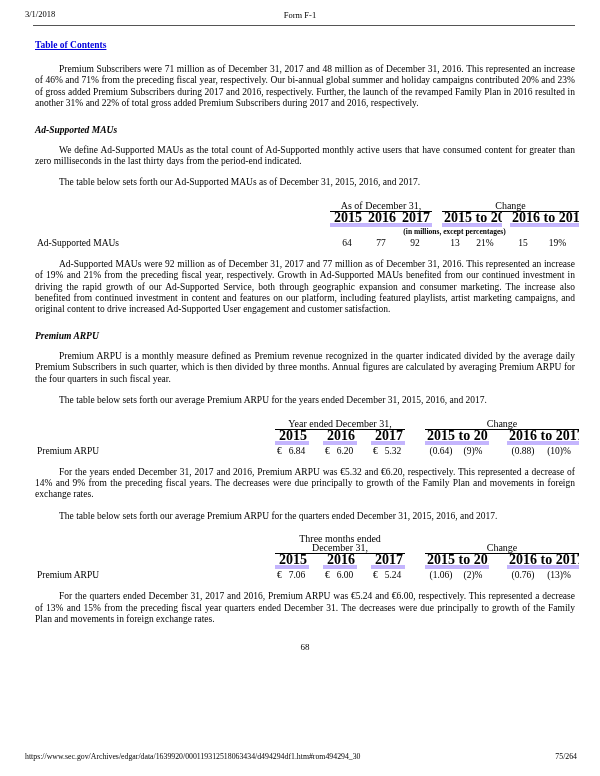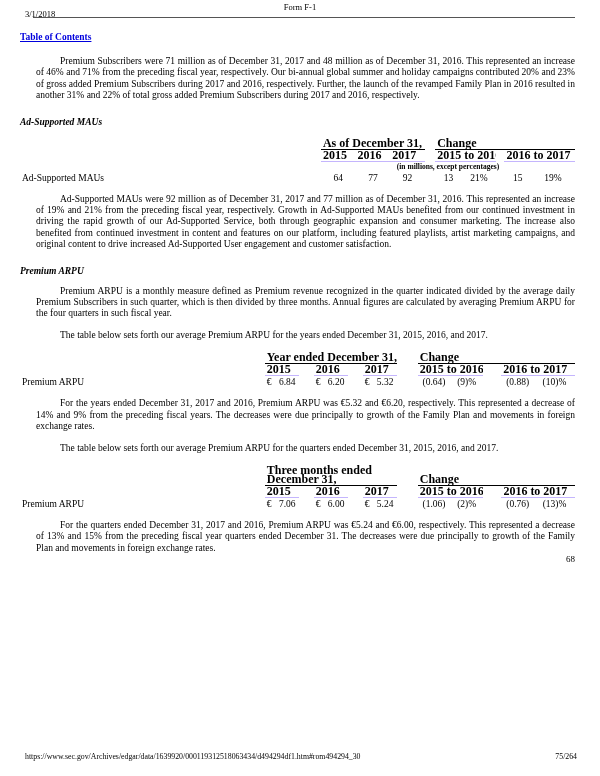--- a/index.html
+++ b/index.html
@@ -1,44 +1,44 @@
 <!DOCTYPE html>
 <html><head>
 <meta charset="utf-8">
 <style>
   html,body{margin:0;padding:0;background:#fff;}
   .page{
     width:600px;height:776px;position:relative;background:#ffffff;
     font-family:"Liberation Serif", serif;color:#000;overflow:hidden;
   }
   
-  .print-header{position:relative;height:12px;padding-top:2px;font-size:8.5px;}
+  .print-header{position:relative;height:12px;padding-top:10px;font-size:8.5px;}
   .print-date{position:absolute;left:25px;top:9px;}
   .print-form{display:block;text-align:center;}
   .header-rule{border:0;border-top:1px solid #555;margin:3px 25px 0 33px;height:0;}
   
-  .content{padding:0 25px 0 20px;}
+  .content{padding:0 25px 0 35px;}
   .toc-link{display:inline-block;margin-top:14px;font-size:9.5px;font-weight:bold;
     color:#0000dd;text-decoration:underline;cursor:pointer;}
-  .para{font-size:9.5px;line-height:11.4px;margin:10px 0 0 16px;text-indent:24px;text-align:justify;}
+  .para{font-size:9.5px;line-height:11.4px;margin:10px 0 0 0;text-indent:24px;text-align:justify;}
   .para.first{margin-top:12px;}
   .subhead{font-size:9.5px;font-style:italic;font-weight:bold;margin:15px 0 0 0;}
   
   .fintab{width:100%;border-collapse:collapse;table-layout:fixed;margin-top:11px;}
   .fintab td{padding:1px 2px;vertical-align:bottom;font-size:9.5px;line-height:10px;
     white-space:nowrap;overflow:hidden;}
-  .fintab .gh{font-size:12px;font-weight:bold;border-bottom:1px solid #000;line-height:9px;}
-  .fintab .yh{font-size:12px;font-weight:bold;text-align:left;border-bottom:1px solid #c4b5fd;line-height:9px;}
+  .fintab .gh{font-size:10px;font-weight:normal;text-align:center;border-bottom:1px solid #000;line-height:9px;}
+  .fintab .yh{font-size:14px;font-weight:bold;text-align:right;border-bottom:4px solid #c4b5fd;line-height:9px;}
   .fintab .unote{font-size:7.5px;font-weight:bold;text-align:center;line-height:9px;padding-top:0;}
   .fintab .num{text-align:center;}
   .fintab .cur{text-align:left;padding-right:0;}
   .fintab .rowlbl{text-align:left;}
   .fintab .gap{padding:0;}
   
-  .page-number{text-align:right;font-size:9px;margin-top:0;}
+  .page-number{text-align:center;font-size:9px;margin-top:17px;}
   .print-footer{position:absolute;left:25px;right:23px;bottom:15px;
     display:flex;justify-content:space-between;font-size:7.8px;}
 </style>
 </head>
 <body>
 
 <div class="page">
 
   <div class="print-header">
     <span class="print-date">3/1/2018</span>
@@ -47,21 +47,23 @@
   <hr class="header-rule">
 
   <div class="content">
 
     <a class="toc-link">Table of Contents</a>
 
     <p class="para first">Premium Subscribers were 71 million as of December 31, 2017 and 48 million as of December 31, 2016. This represented an increase of 46% and 71% from the preceding fiscal year, respectively. Our bi-annual global summer and holiday campaigns contributed 20% and 23% of gross added Premium Subscribers during 2017 and 2016, respectively. Further, the launch of the revamped Family Plan in 2016 resulted in another 31% and 22% of total gross added Premium Subscribers during 2017 and 2016, respectively.</p>
 
     <h3 class="subhead">Ad-Supported MAUs</h3>
 
-
+    <p class="para">We define Ad-Supported MAUs as the total count of Ad-Supported monthly active users that have consumed content for greater than zero milliseconds in the last thirty days from the period-end indicated.</p>
+
+    <p class="para">The table below sets forth our Ad-Supported MAUs as of December 31, 2015, 2016, and 2017.</p>
 
     <table class="fintab">
       <colgroup>
         <col style="width:295px">
           <col style="width:34px">
           <col style="width:34px">
           <col style="width:34px">
         <col style="width:10px">
           <col style="width:26px">
           <col style="width:34px">

